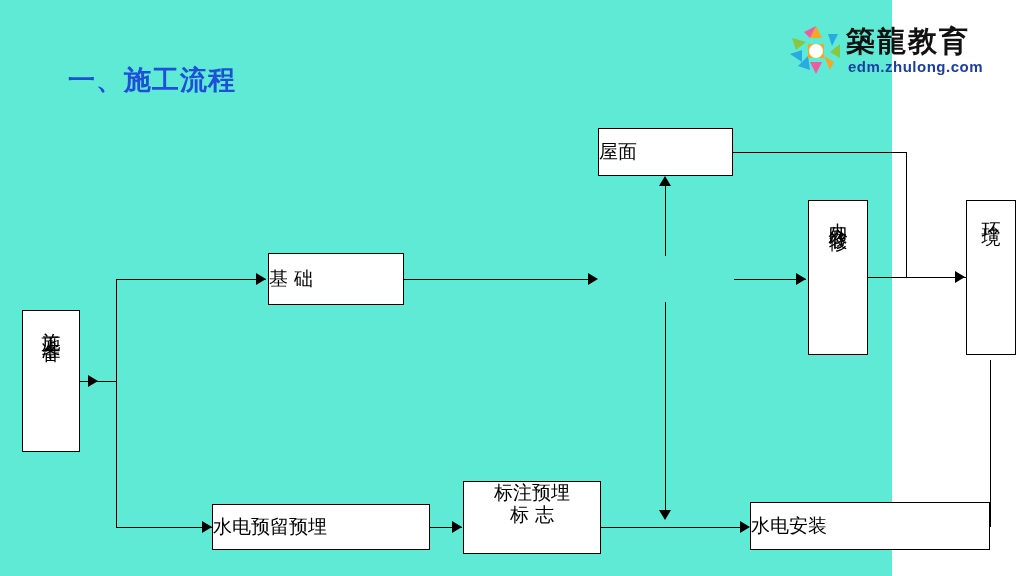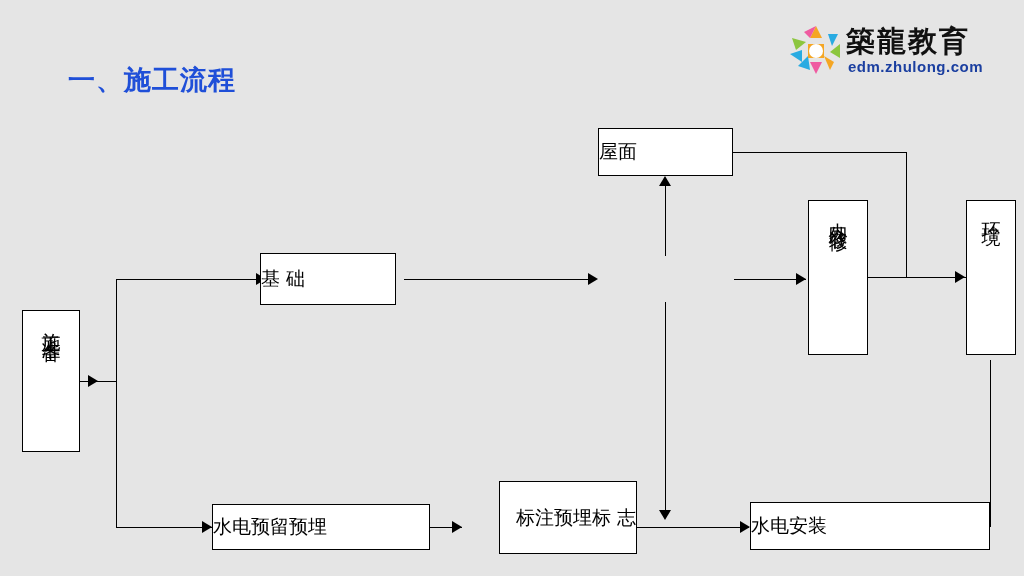--- a/index.html
+++ b/index.html
@@ -8,23 +8,23 @@
   }
   body {
     width: 1024px;
     height: 576px;
     background: #ffffff;
     font-family: "Liberation Sans", sans-serif;
     overflow: hidden;
   }
   #stage {
     position: relative;
-    width: 1024px;
+    width: 892px;
     height: 576px;
-    background: #e5e5e5;
+    background: #5eead4;
   }
   
   .logo-wrap {
     position: absolute;
     left: 788px;
     top: 22px;
     width: 220px;
     height: 60px;
   }
   .logo-mark {
@@ -193,42 +193,42 @@
   <div class="arrow right" style="left:955px; top:271px;"></div>
 
   <div class="ln hl" style="left:990px; top:527px; width:0px;"></div>
   <div class="ln vl" style="left:990px; top:360px; height:167px;"></div>
   <div class="ln hl" style="left:990px; top:527px; width:0px;"></div>
 
   <div class="node vertical" style="left:22px; top:310px; width:58px; height:142px;">
     <span class="lbl">施工准备</span>
   </div>
 
-  <div class="node" style="left:260px; top:253px; width:136px; height:52px;">
+  <div class="node" style="left:268px; top:253px; width:136px; height:52px;">
     <span class="lbl">基  础</span>
   </div>
 
 
   <div class="node" style="left:598px; top:128px; width:135px; height:48px;">
     <span class="lbl">屋面</span>
   </div>
 
   <div class="node vertical" style="left:808px; top:200px; width:60px; height:155px;">
     <span class="lbl">内外装修</span>
   </div>
 
   <div class="node vertical" style="left:966px; top:200px; width:50px; height:155px;">
     <span class="lbl">环境</span>
   </div>
 
   <div class="node" style="left:212px; top:504px; width:218px; height:46px;">
     <span class="lbl">水电预留预埋</span>
   </div>
 
-  <div class="node" style="left:463px; top:481px; width:138px; height:73px; flex-direction:row; justify-content:flex-end;margin-left:36px;">
+  <div class="node" style="left:463px; top:481px; width:138px; height:73px; flex-direction:column; justify-content:flex-start;">
     <span class="lbl">标注预埋</span>
     <span class="lbl2">标    志</span>
   </div>
 
   <div class="node" style="left:750px; top:502px; width:240px; height:48px;">
     <span class="lbl">水电安装</span>
   </div>
 
 </div>
 

